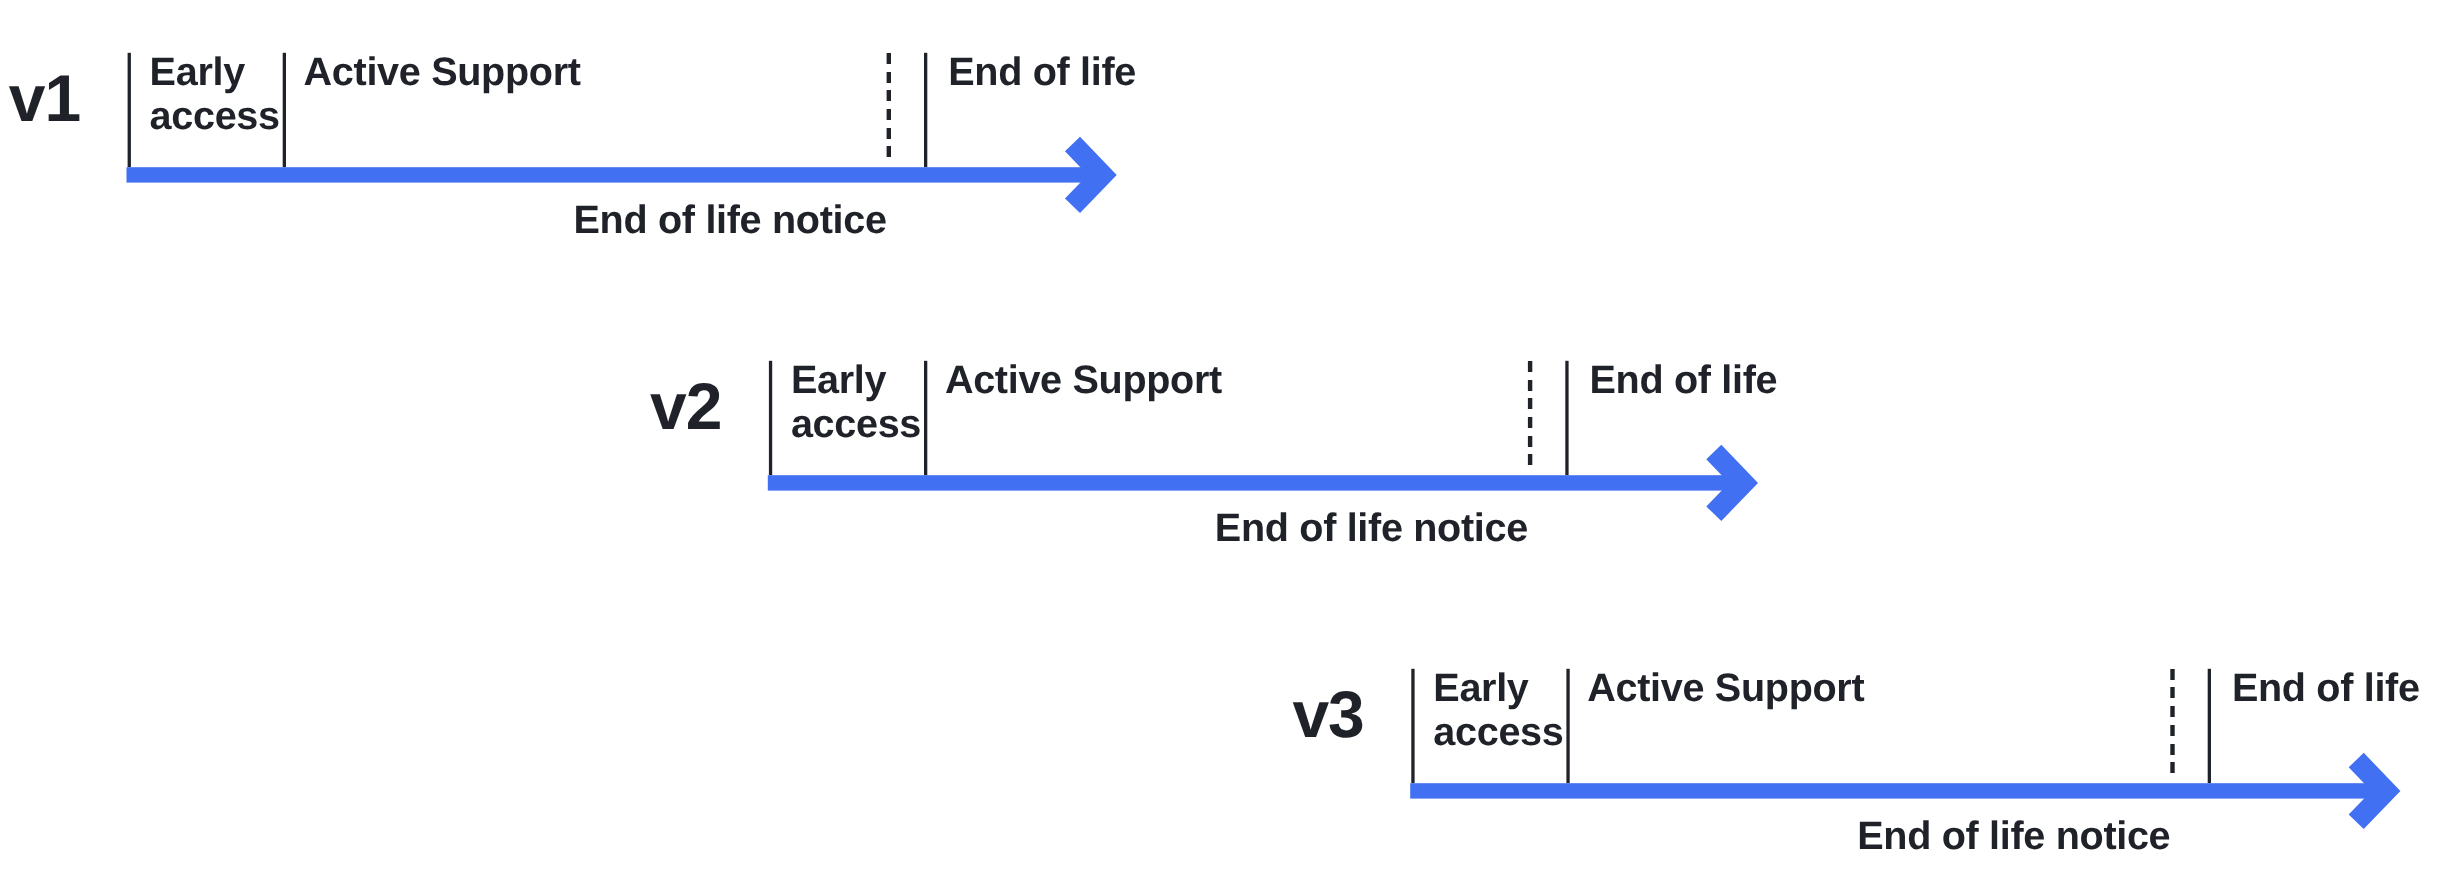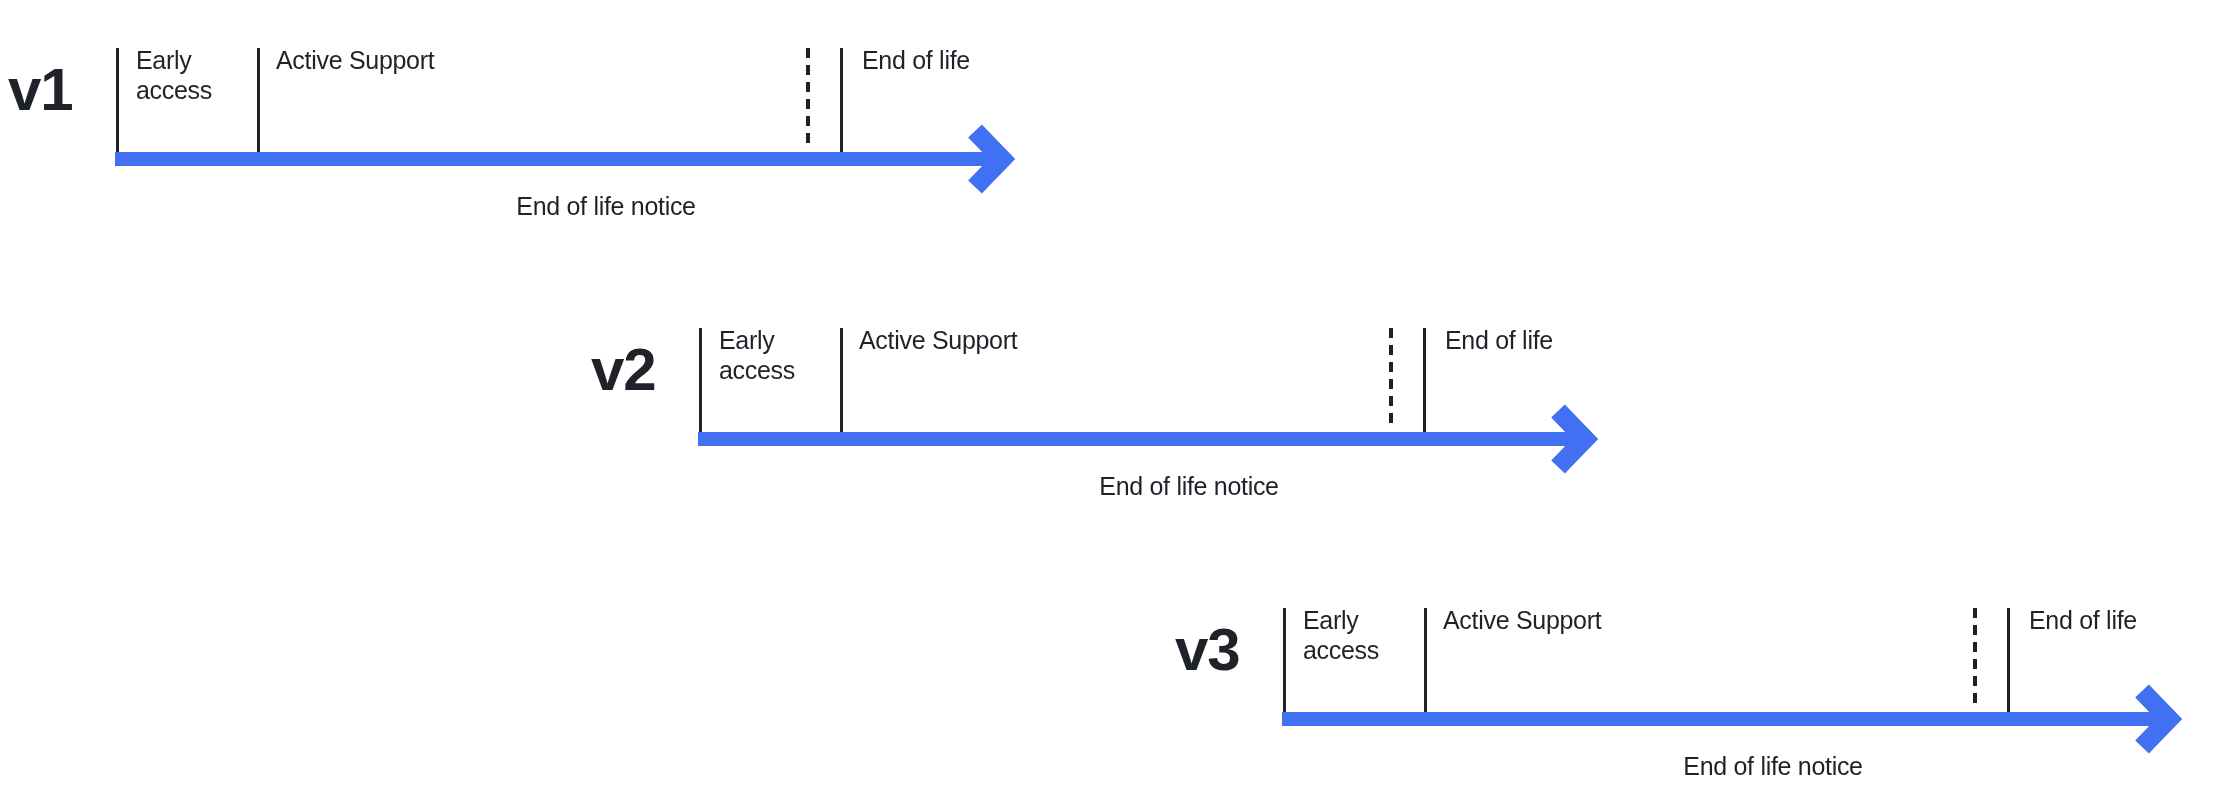--- a/index.html
+++ b/index.html
@@ -70,35 +70,35 @@
   }
   .arrowhead {
     position: absolute;
     left: 960px;
     top: 80px;
     width: 50px;
     height: 74px;
   }
   .phase-label {
     position: absolute;
-    font-size: 25px;
-    line-height: 30px;
-    font-weight: 400;
+    font-size: 36px;
+    line-height: 40px;
+    font-weight: 700;
     color: var(--ink);
     letter-spacing: -0.3px;
     white-space: nowrap;
   }
   .phase-label.early  { left: 128px; top: 3px; width: 120px; white-space: normal; }
   .phase-label.active { left: 268px; top: 3px; text-align: center; }
   .phase-label.eol    { left: 854px; top: 3px; }
   .phase-label.notice {
     left: 398px;
-    top: 149px;
+    top: 138px;
     width: 400px;
-    text-align: center;
+    text-align: right;
   }
 </style>
 </head>
 <body>
 
 <div class="canvas">
 
   <div class="timeline v1">
     <div class="version">v1</div>
     <div class="tick start"></div>

